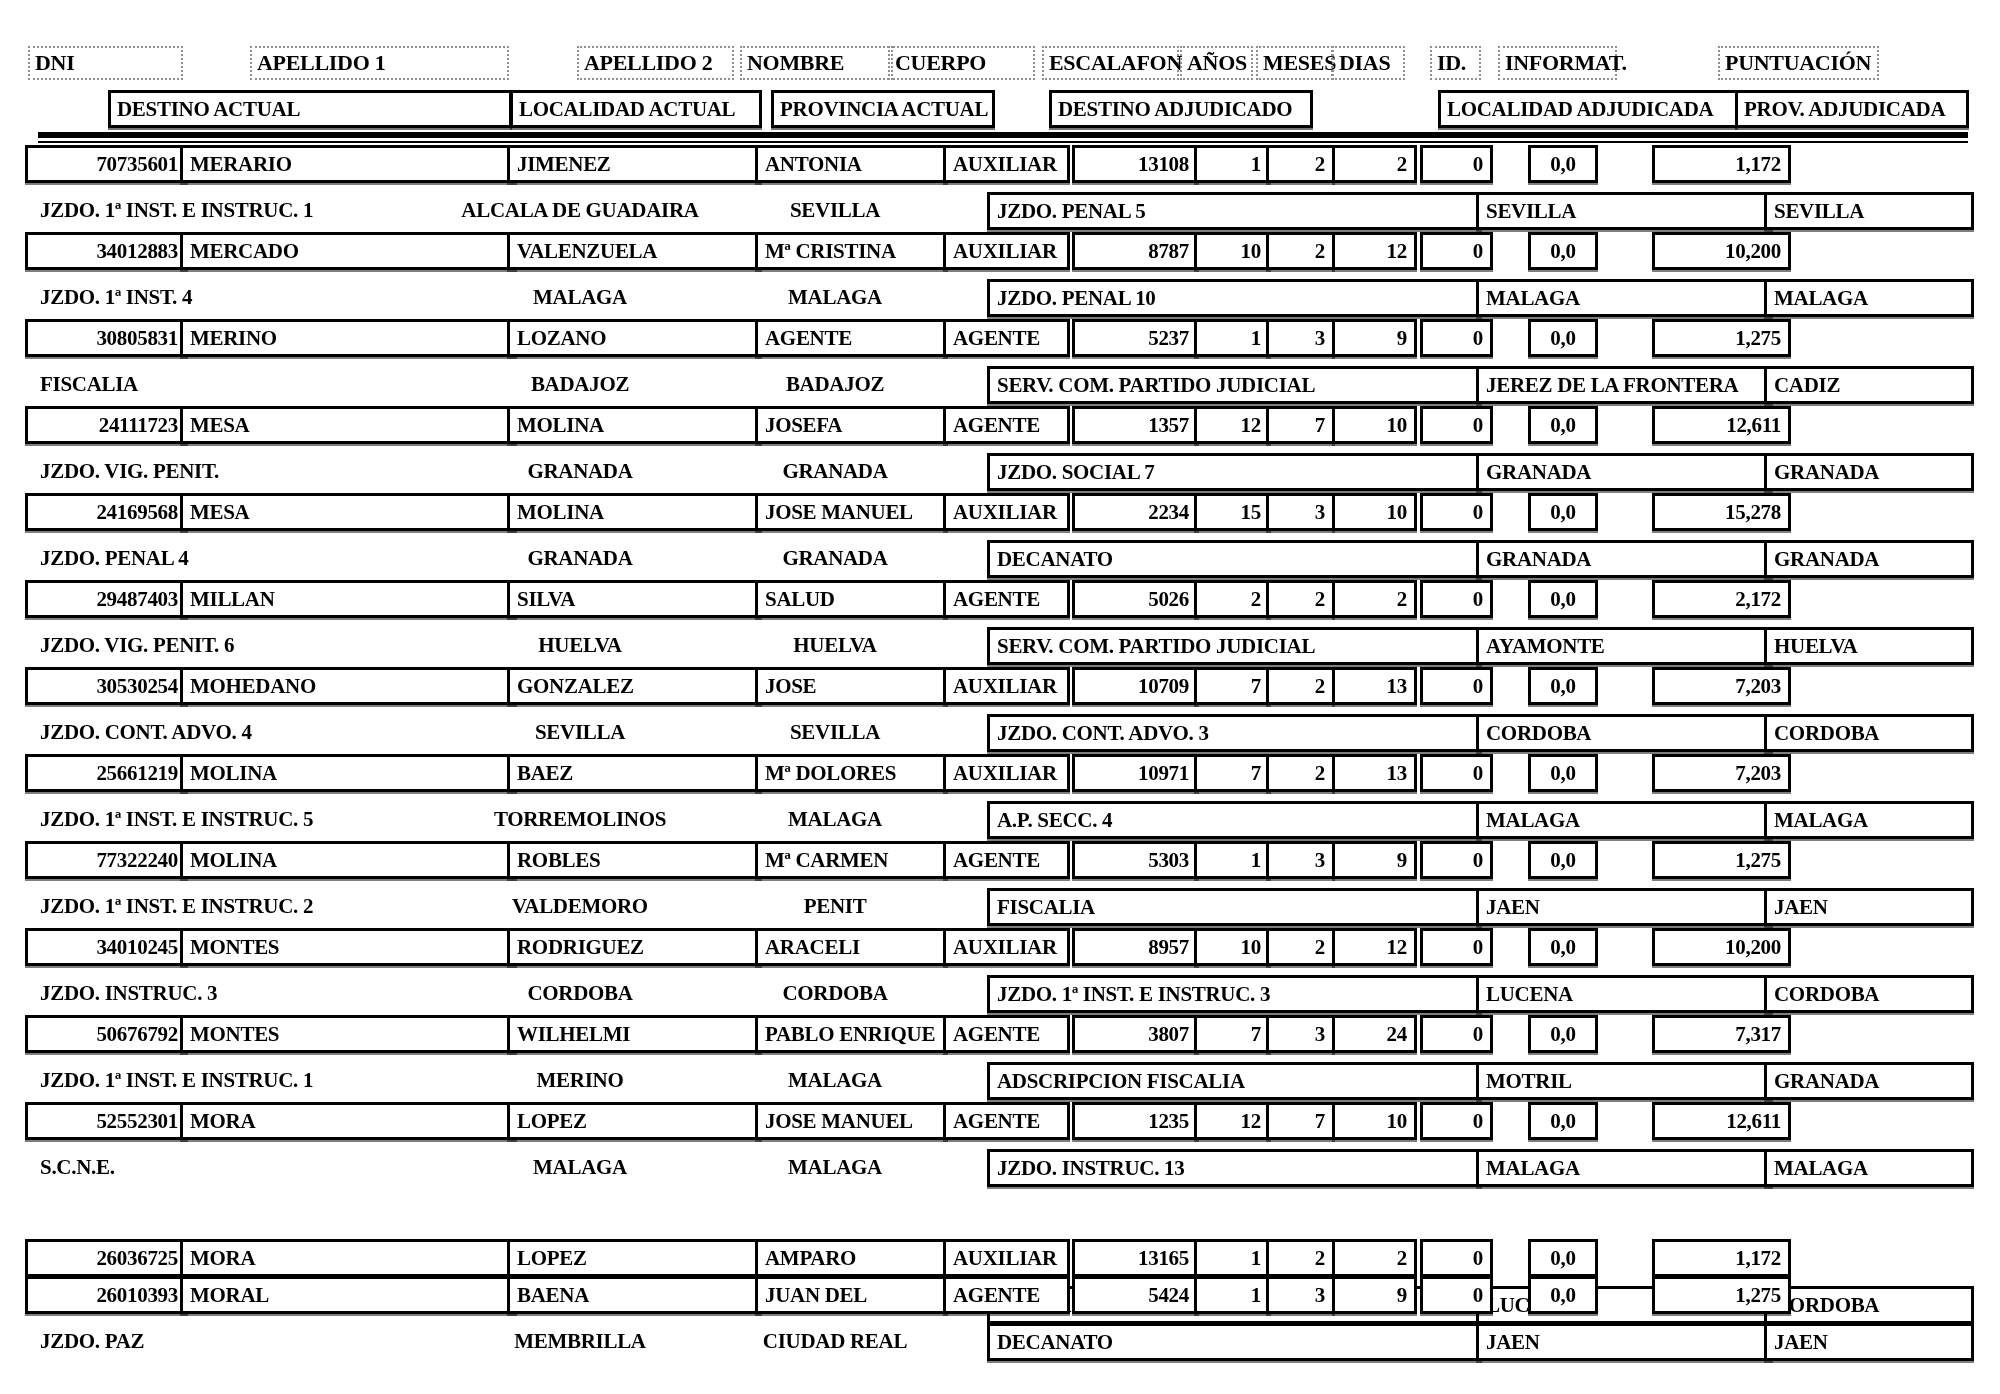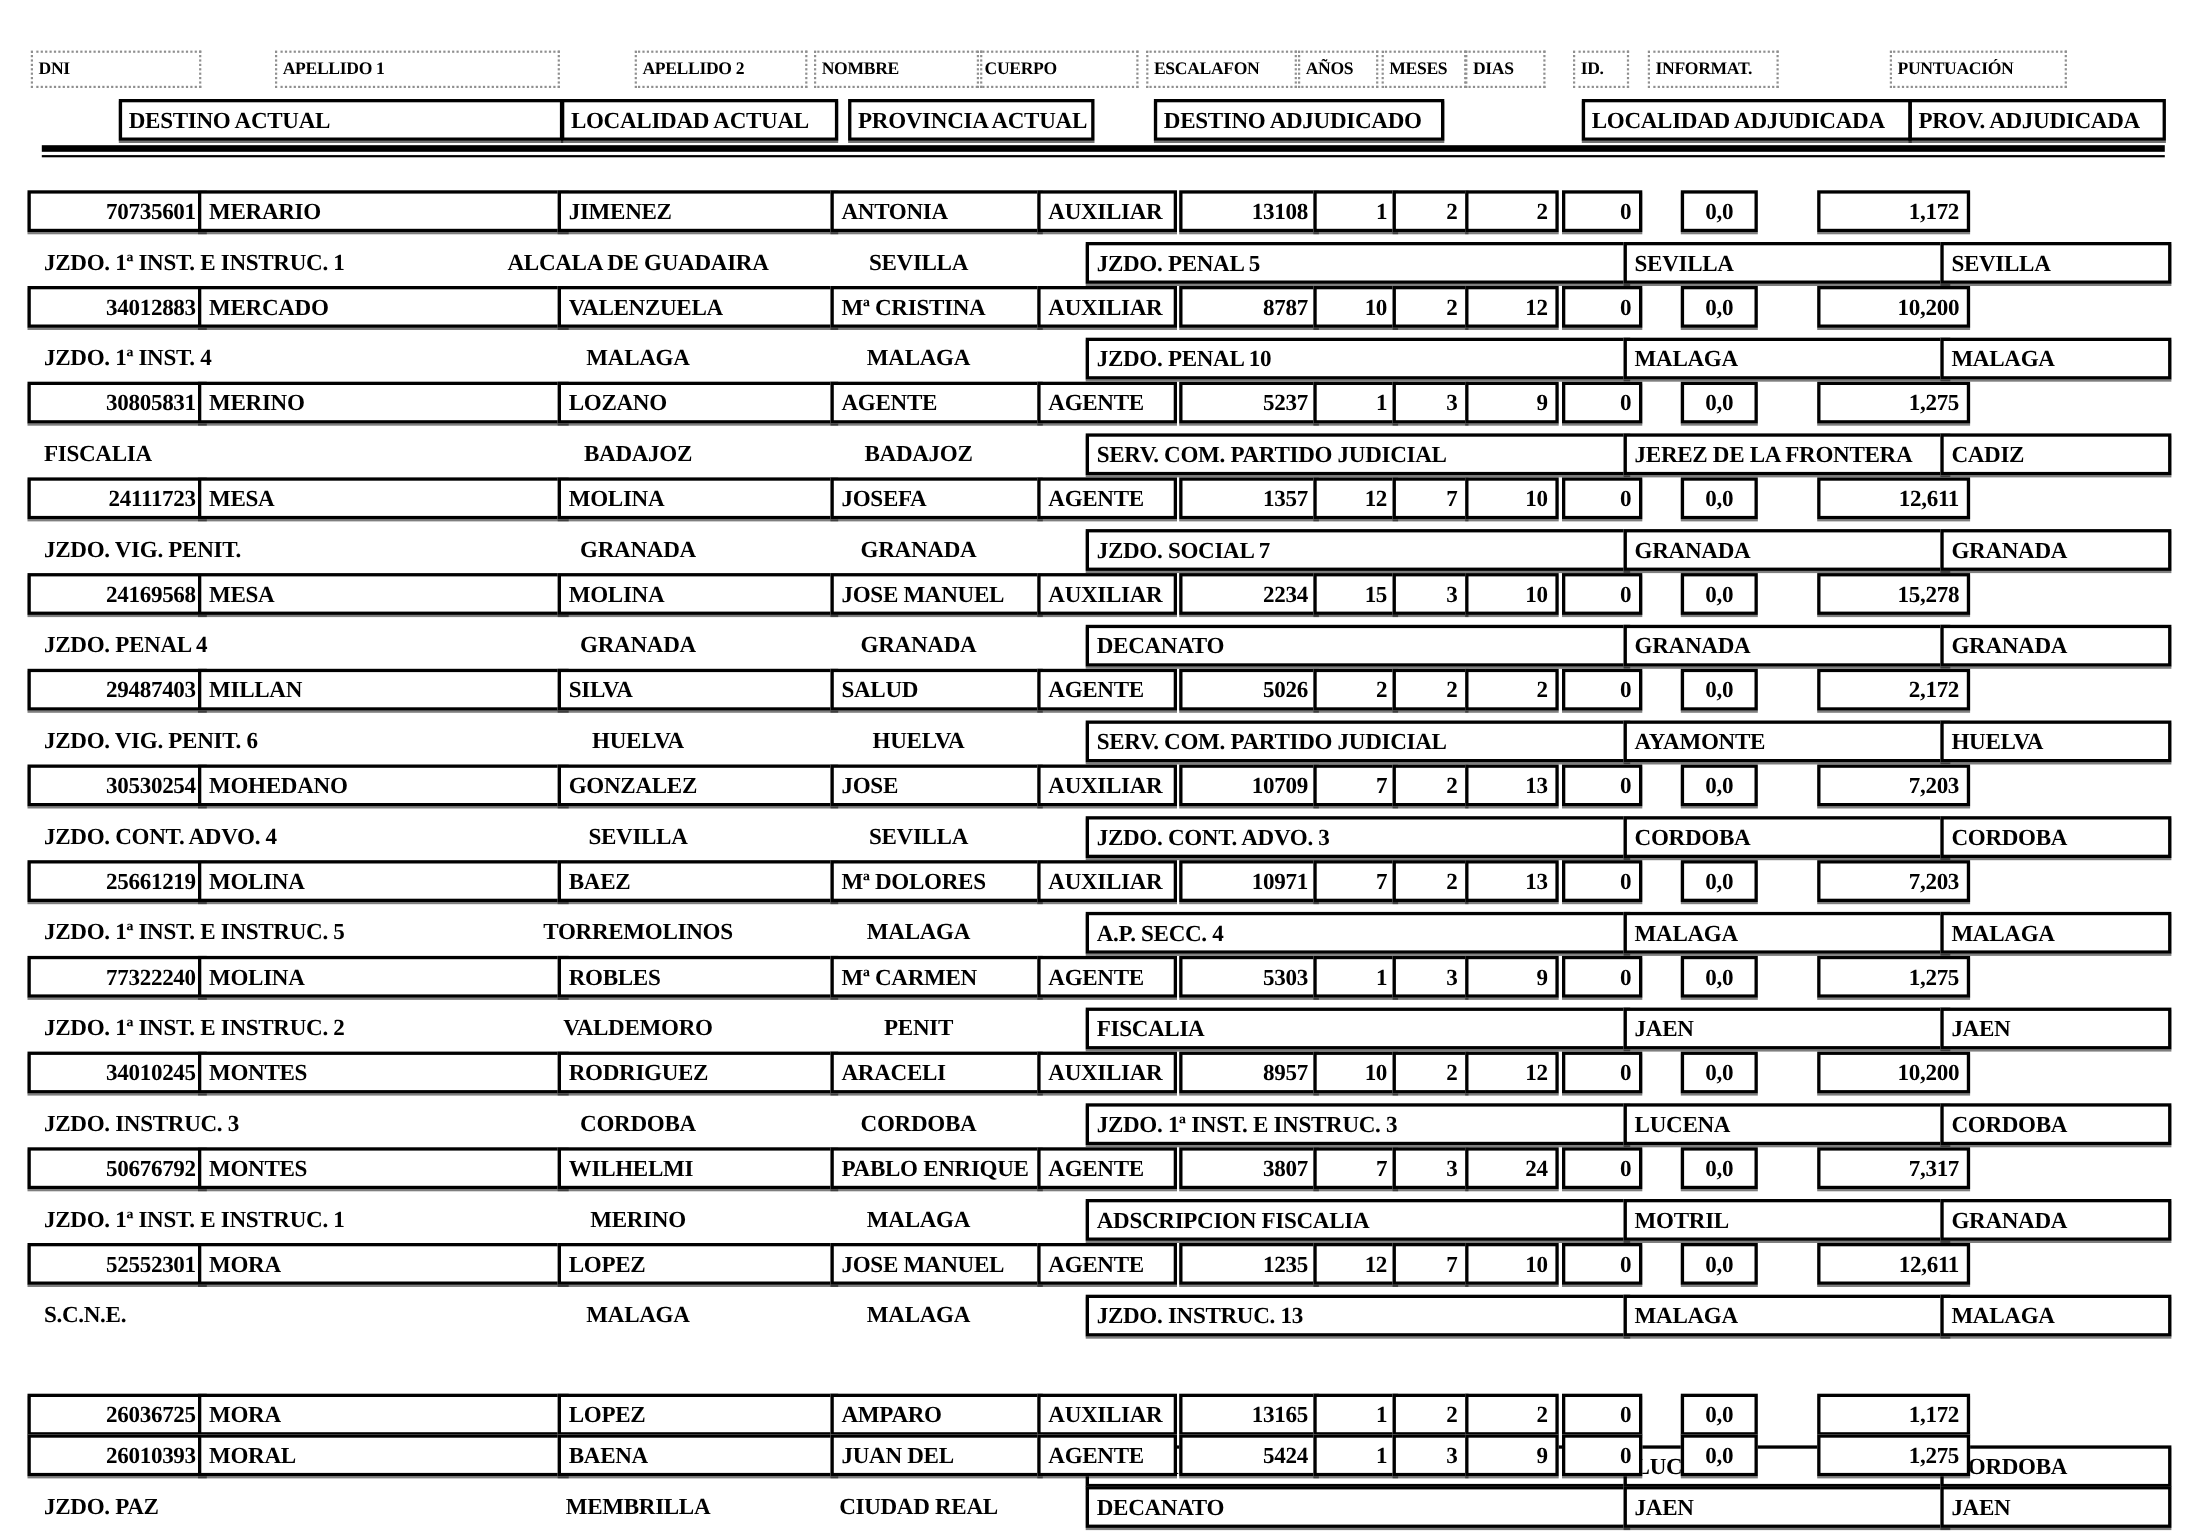--- a/index.html
+++ b/index.html
@@ -9,38 +9,38 @@
     background:#ffffff;
     font-family:"Liberation Serif", serif;
     font-weight:700;
     color:#000;
     overflow:hidden;
   }
   
   .h1box{
     position:absolute;top:46px;height:30px;
     border:2px dotted #8f8f8f;
-    font-size:16px;line-height:30px;
+    font-size:22px;line-height:30px;
     padding-left:5px;letter-spacing:-0.3px;
     white-space:nowrap;
   }
   
   .h2box{
     position:absolute;top:90px;height:32px;
     border:3px solid #000;
     font-size:21px;line-height:32px;
     padding-left:6px;letter-spacing:-0.3px;
     white-space:nowrap;
     box-shadow:0 2px 0 rgba(0,0,0,.55);
   }
   
   .rule-a{position:absolute;left:38px;right:32px;top:132px;height:6px;background:#000;}
   .rule-b{position:absolute;left:38px;right:32px;top:141px;height:2px;background:#000;}
   
-  .record{position:absolute;left:0;width:2000px;height:87px;margin-top:28px;}
+  .record{position:absolute;left:0;width:2000px;height:87px;}
   .box{
     position:absolute;top:0;height:32px;
     border:3px solid #000;
     background:#fff;
     font-size:21px;line-height:32px;
     letter-spacing:-0.3px;white-space:nowrap;overflow:hidden;
     box-shadow:0 2px 0 rgba(0,0,0,.5);
   }
   .txt{
     position:absolute;height:30px;

